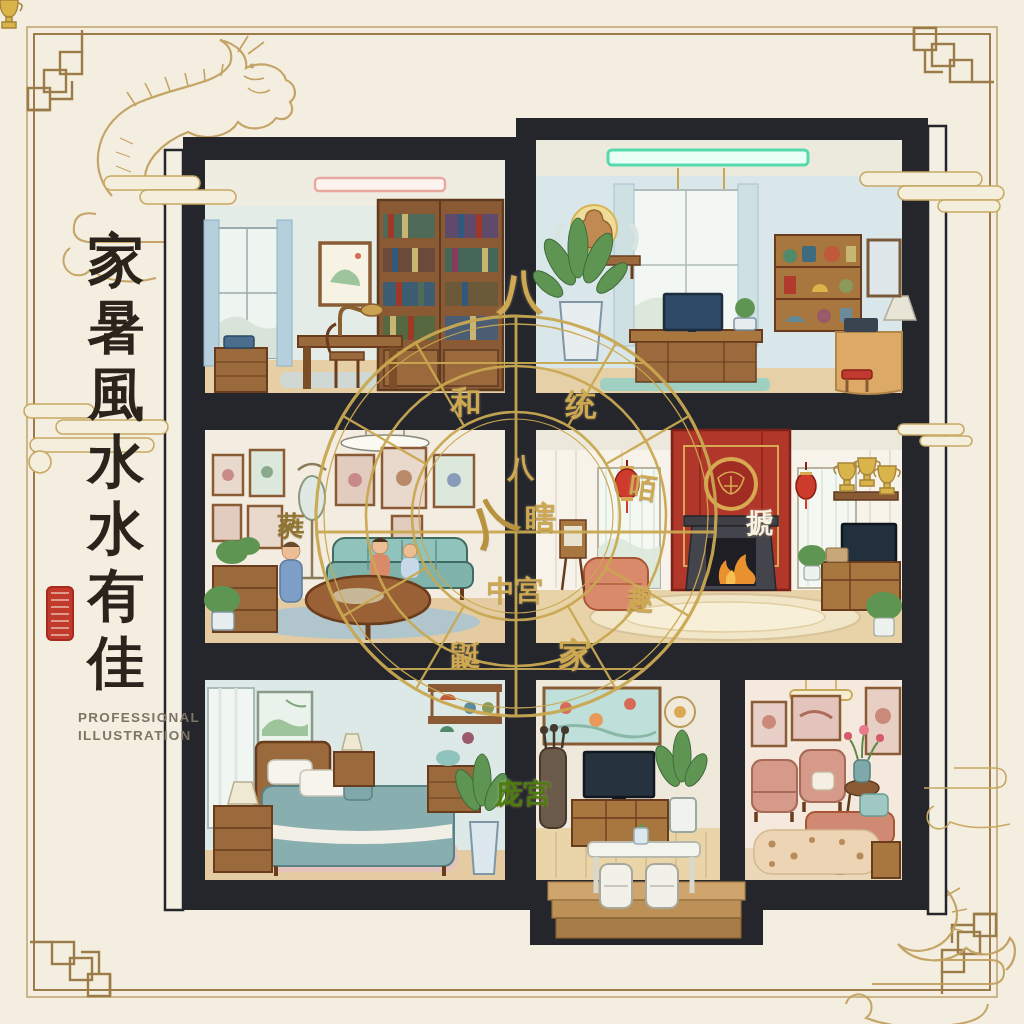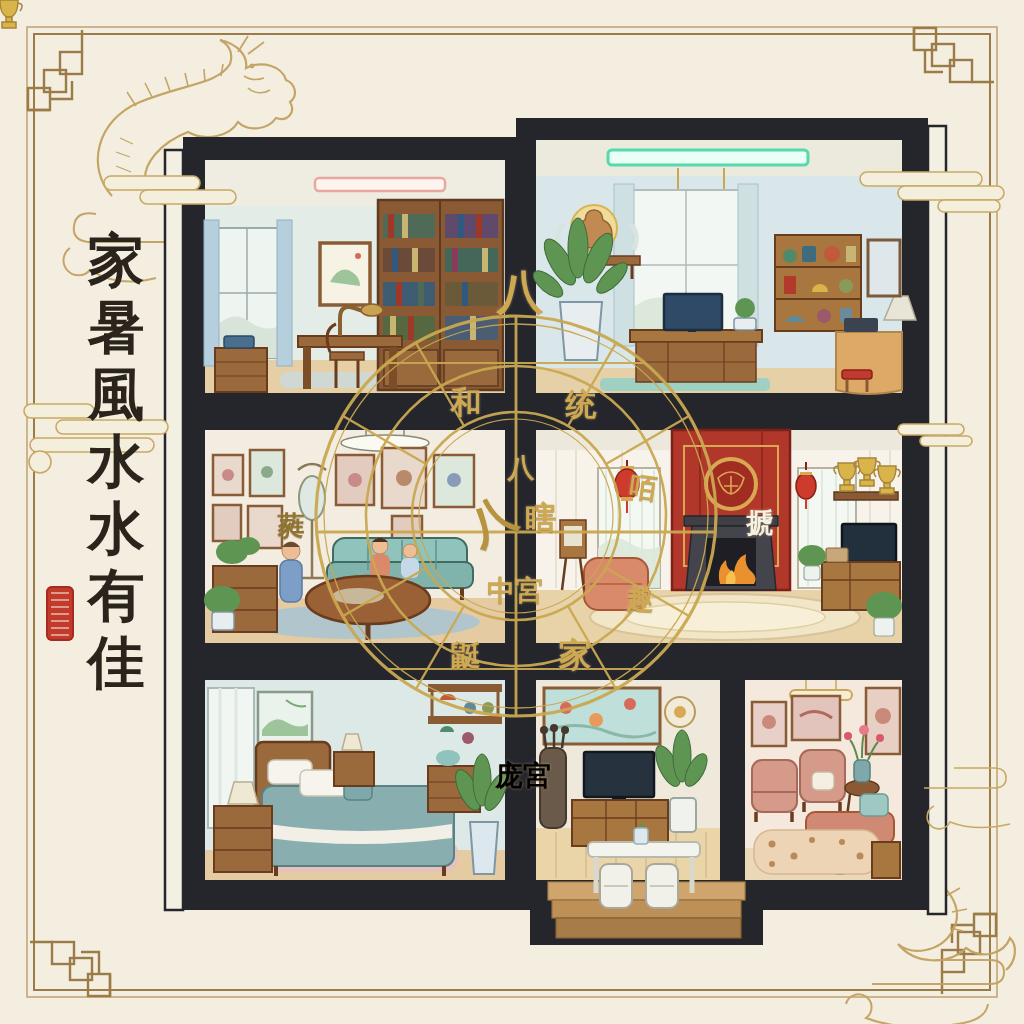--- a/index.html
+++ b/index.html
@@ -556,31 +556,35 @@
       <div class="calli-char">暑</div>
       <div class="calli-char">風</div>
       <div class="calli-char">水</div>
       <div class="calli-char">水</div>
       <div class="calli-char">有</div>
       <div class="calli-char">佳</div>
     </div>
 
 <div id="seal"></div>
 
+<div id="subtitle">
+  <div>PROFESSIONAL</div>
+  <div>ILLUSTRATION</div>
+</div>
 
 <div id="bagua-labels">
       <span class="bagua-label" style="left: 520px; top: 293px; font-size: 46px; color: rgb(207, 169, 82); transform: translate(-50%, -50%) rotate(0deg);">八</span>
       <span class="bagua-label" style="left: 466px; top: 403px; font-size: 31px; color: rgb(207, 169, 82); transform: translate(-50%, -50%) rotate(0deg);">和</span>
       <span class="bagua-label" style="left: 581px; top: 405px; font-size: 31px; color: rgb(207, 169, 82); transform: translate(-50%, -50%) rotate(0deg);">统</span>
       <span class="bagua-label" style="left: 521px; top: 468px; font-size: 27px; color: rgb(207, 169, 82); transform: translate(-50%, -50%) rotate(0deg);">八</span>
       <span class="bagua-label" style="left: 492px; top: 521px; font-size: 46px; color: rgb(184, 146, 60); transform: translate(-50%, -50%) rotate(-28deg);">八</span>
       <span class="bagua-label" style="left: 541px; top: 518px; font-size: 31px; color: rgb(207, 169, 82); transform: translate(-50%, -50%) rotate(0deg);">瞎</span>
       <span class="bagua-label" style="left: 643px; top: 488px; font-size: 27px; color: rgb(207, 169, 82); transform: translate(-50%, -50%) rotate(8deg);">咟</span>
       <span class="bagua-label" style="left: 760px; top: 523px; font-size: 27px; color: rgb(246, 241, 226); transform: translate(-50%, -50%) rotate(0deg);">搋</span>
       <span class="bagua-label" style="left: 515px; top: 591px; font-size: 28px; color: rgb(207, 169, 82); transform: translate(-50%, -50%) rotate(0deg);">中宮</span>
       <span class="bagua-label" style="left: 640px; top: 599px; font-size: 27px; color: rgb(207, 169, 82); transform: translate(-50%, -50%) rotate(0deg);">趣</span>
       <span class="bagua-label" style="left: 466px; top: 656px; font-size: 29px; color: rgb(207, 169, 82); transform: translate(-50%, -50%) rotate(0deg);">鼮</span>
       <span class="bagua-label" style="left: 575px; top: 655px; font-size: 33px; color: rgb(207, 169, 82); transform: translate(-50%, -50%) rotate(0deg);">家</span>
-      <span class="bagua-label" style="left: 523px; top: 776px; font-size: 28px; color: #000000; transform: translate(-50%, -50%) rotate(0deg);">庞宮</span>
+      <span class="bagua-label" style="left: 523px; top: 794px; font-size: 28px; color: #4d7c0f; transform: translate(-50%, -50%) rotate(0deg);">庞宮</span>
       <span class="bagua-label" style="left: 291px; top: 526px; font-size: 27px; color: rgb(143, 116, 51); transform: translate(-50%, -50%) rotate(0deg);">蕤</span>
     </div>
 
 </div>
 
 </body></html>

